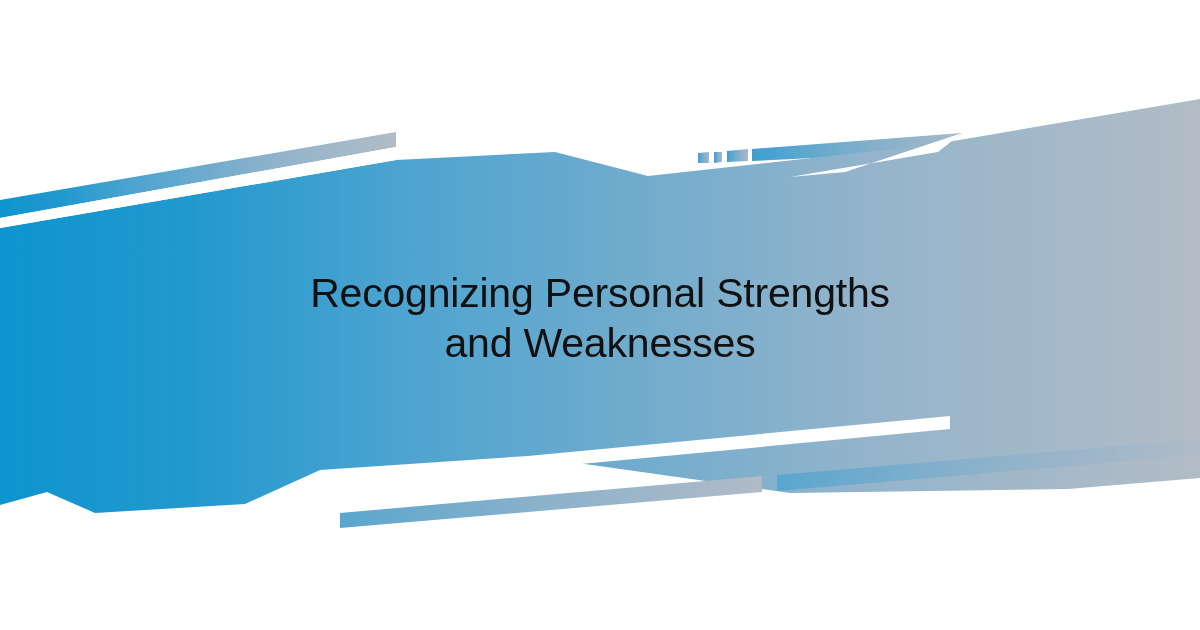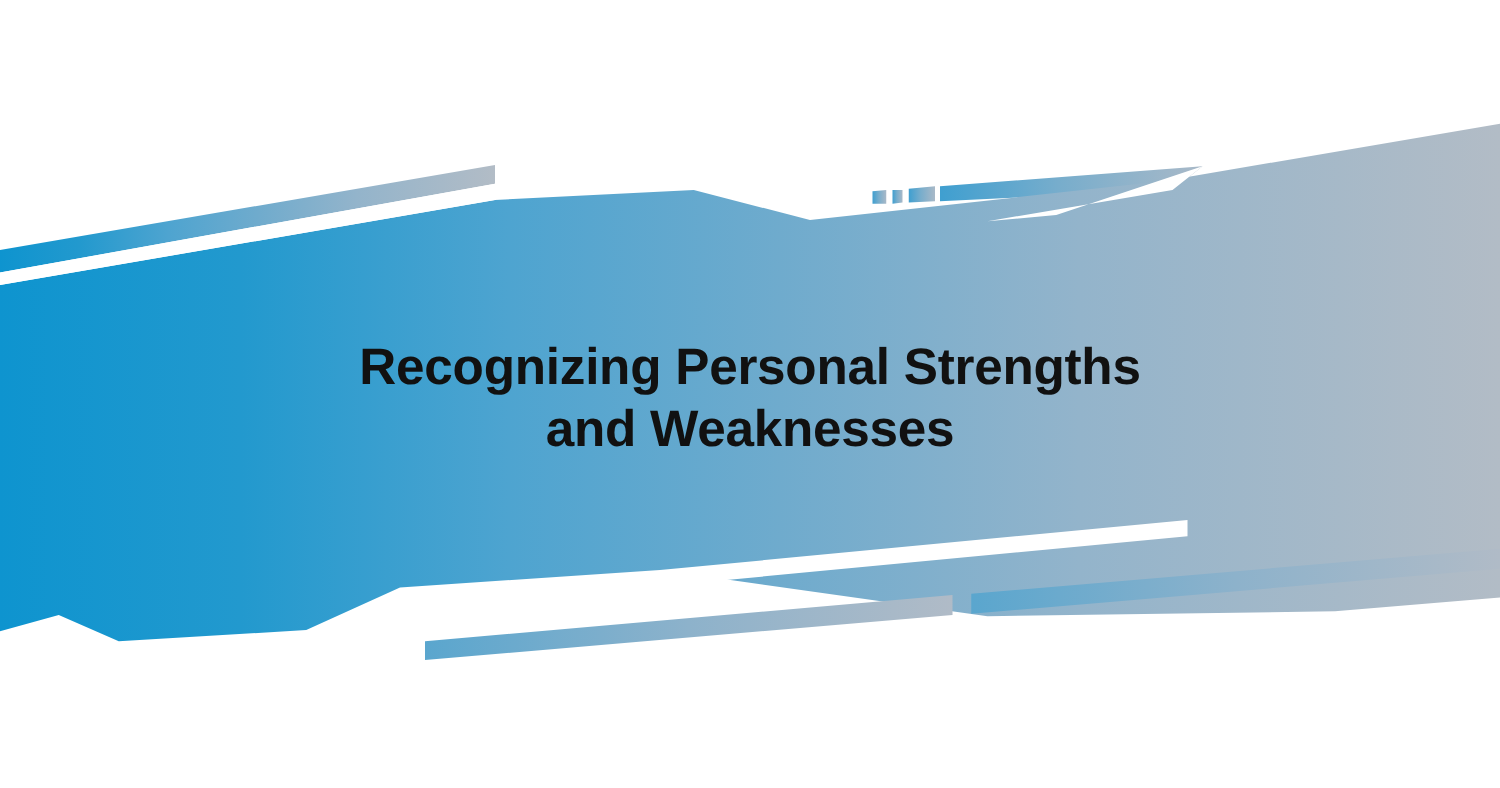--- a/index.html
+++ b/index.html
@@ -37,21 +37,21 @@
     align-items: center;
     justify-content: center;
     pointer-events: none;
   }
   #banner-title {
     width: 760px;
     margin: 0;
     padding: 0;
     text-align: center;
     font-family: "Liberation Sans", sans-serif;
-    font-weight: bold;
+    font-weight: normal;
     font-size: 41px;
     line-height: 1.22;
     letter-spacing: -0.2px;
     color: #111111;
     white-space: pre-line;
     transform: translateY(3px);
   }
 </style>
 </head>
 <body>

